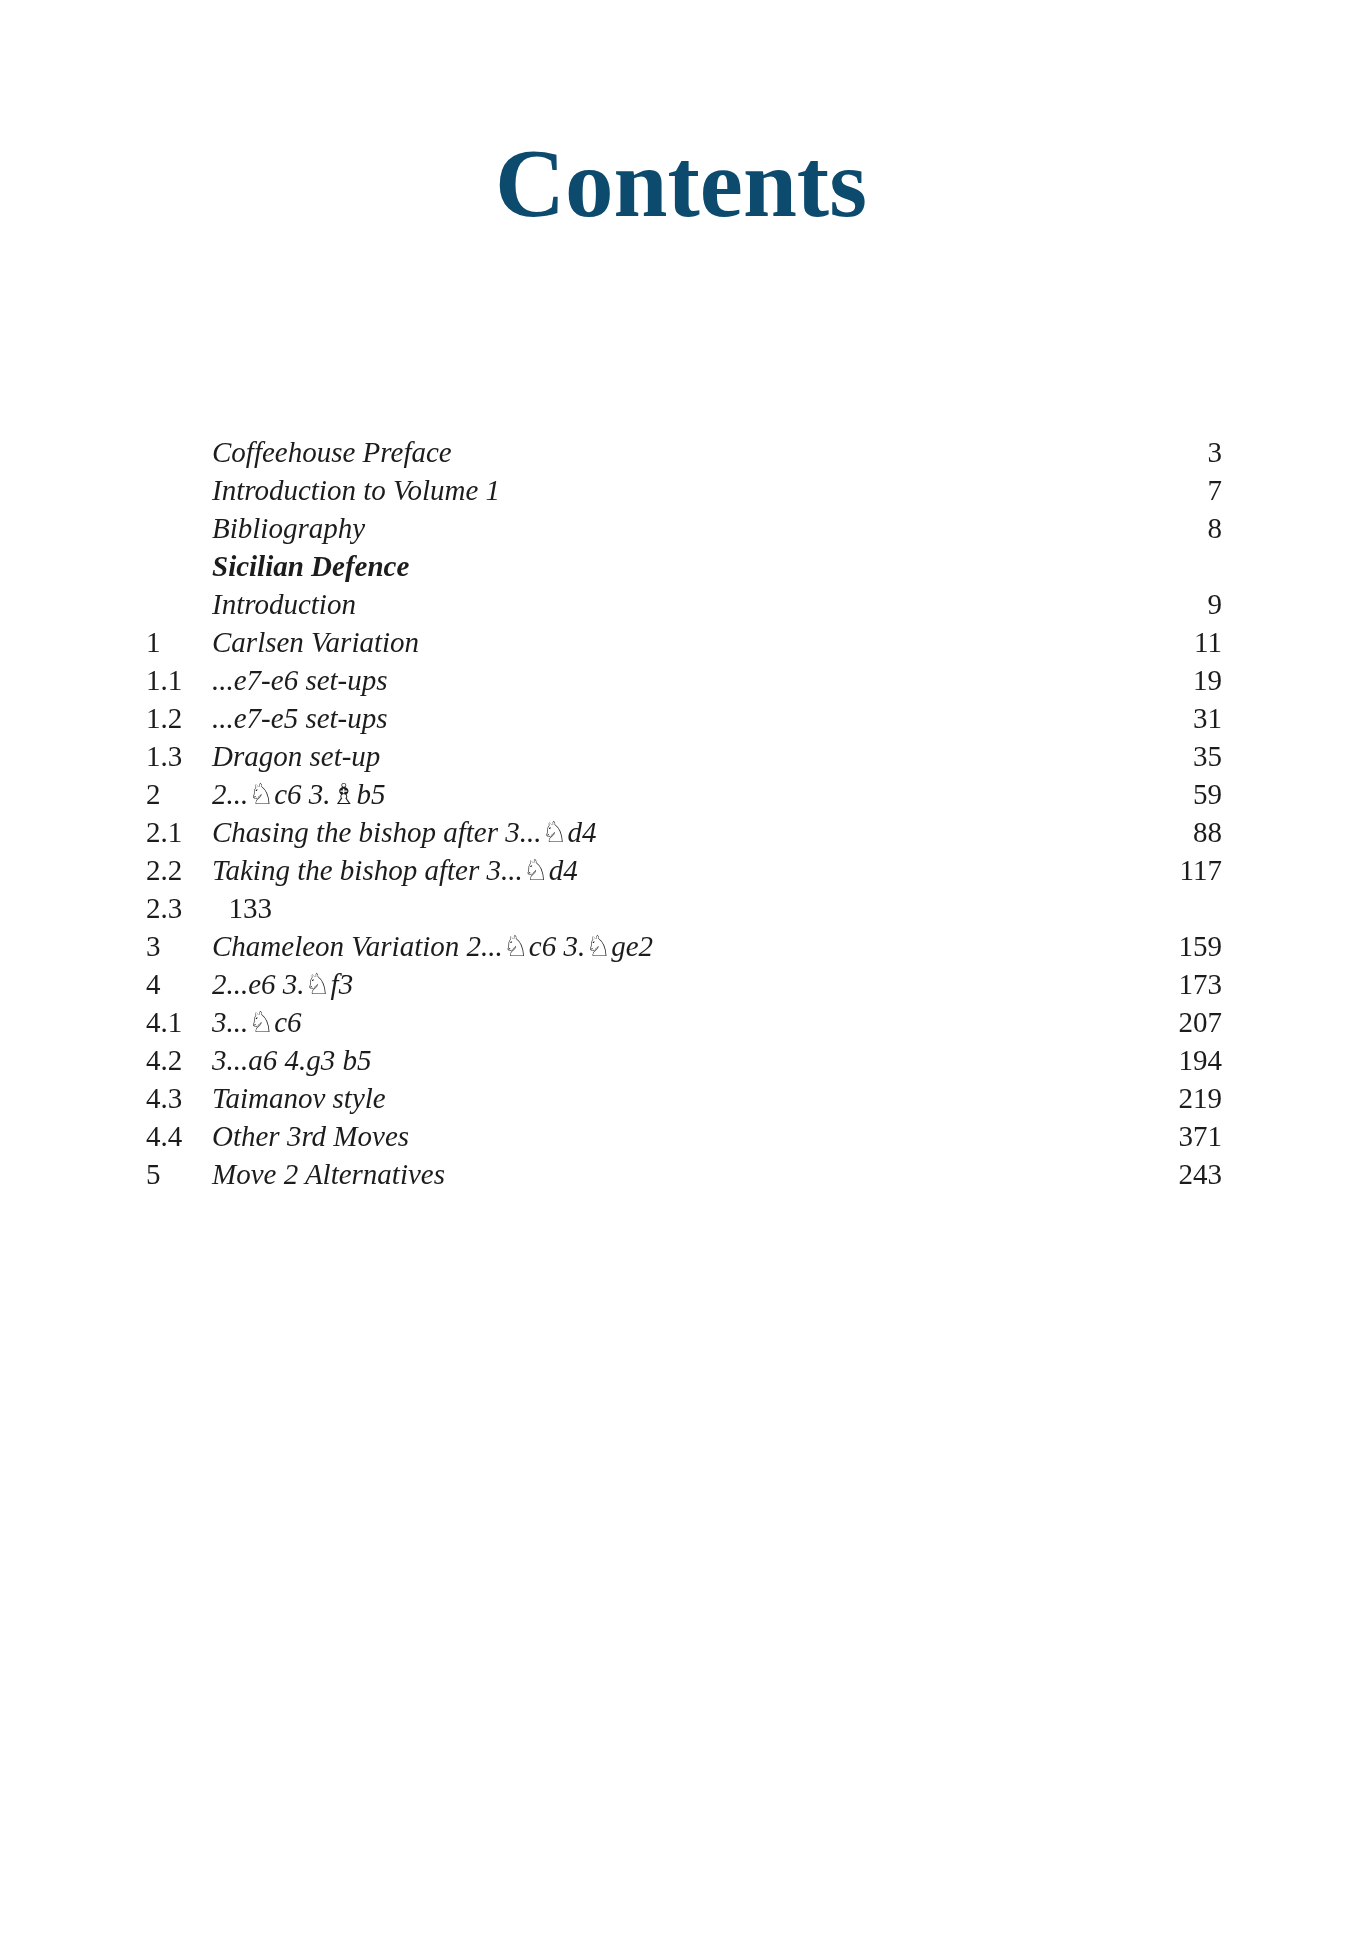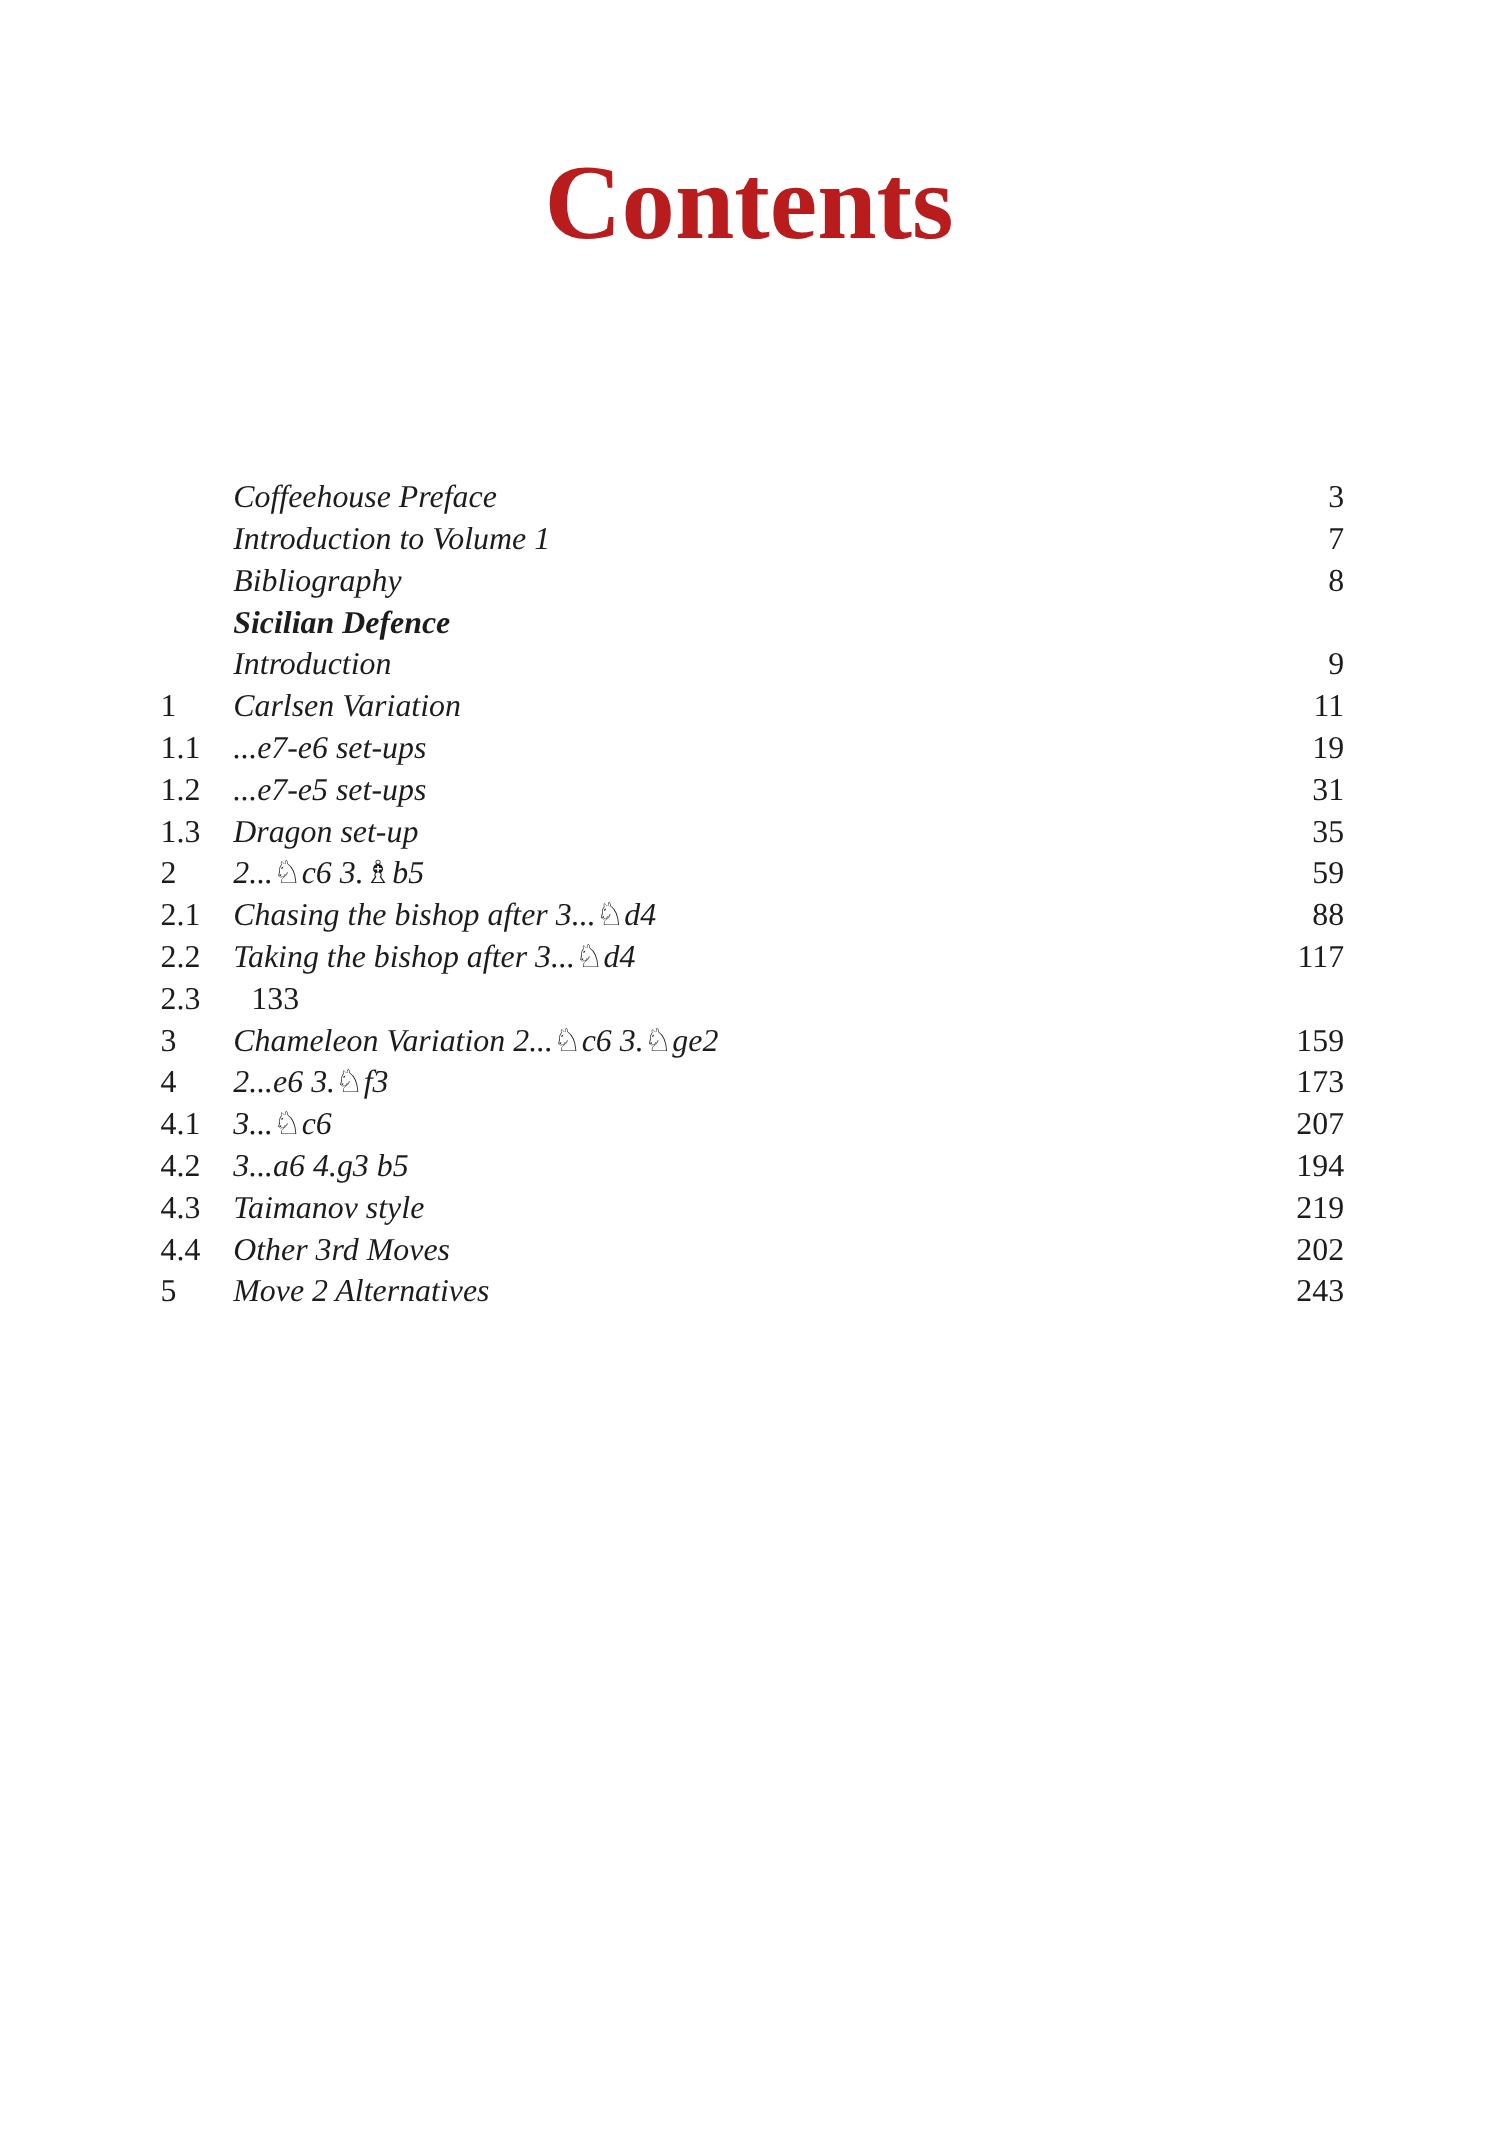--- a/index.html
+++ b/index.html
@@ -19,21 +19,21 @@
   .title {
     position: absolute;
     top: 128px;
     left: 0;
     width: 100%;
     margin: 0;
     text-align: center;
     font-size: 97px;
     font-weight: 700;
     letter-spacing: 0px;
-    color: #b91c1c;
+    color: #0c4a6e;
   }
   .toc {
     position: absolute;
     left: 146px;
     top: 433px;
     width: 1076px;
   }
   .group + .group {
   }
   .row {
@@ -163,21 +163,21 @@
     <span class="pageno">194</span>
   </div>
         <div class="row">
     <span class="num">4.3</span>
     <span class="label">Taimanov style</span>
     <span class="pageno">219</span>
   </div>
         <div class="row">
     <span class="num">4.4</span>
     <span class="label">Other 3rd Moves</span>
-    <span class="pageno">202</span>
+    <span class="pageno">371</span>
   </div>
       </div>
       <div class="group">
         <div class="row">
     <span class="num">5</span>
     <span class="label">Move 2 Alternatives</span>
     <span class="pageno">243</span>
   </div>
       </div>
     </div>

